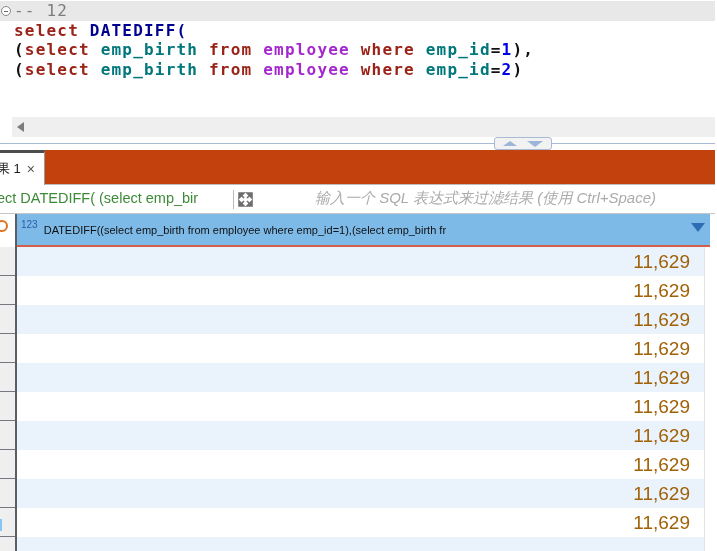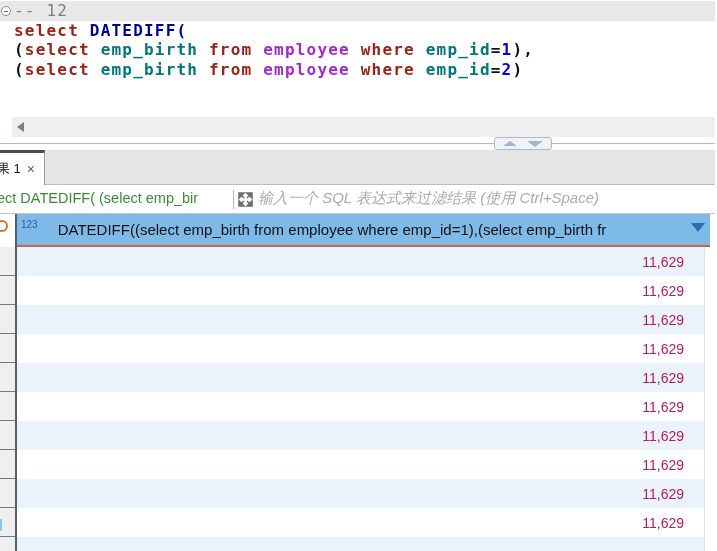--- a/index.html
+++ b/index.html
@@ -41,58 +41,58 @@
   
   .splitter-line{position:absolute;top:143px;left:0;width:717px;height:1px;background:var(--c-splitter);}
   .splitter-handle{position:absolute;top:137px;left:494px;width:58px;height:13px;background:#f2f2f2;
     border:1px solid var(--c-splitter);border-radius:3px;display:flex;align-items:center;justify-content:center;gap:10px;}
   .sash-up{width:0;height:0;border-left:7px solid transparent;border-right:7px solid transparent;
     border-bottom:5px solid #9db6d8;}
   .sash-down{width:0;height:0;border-left:8px solid transparent;border-right:8px solid transparent;
     border-top:6px solid #9db6d8;}
 
   
-  .tabbar{position:absolute;top:150px;left:0;width:717px;height:35px;background:#e5e5e5;
+  .tabbar{position:absolute;top:150px;left:0;width:717px;height:35px;background:#c2410c;
     border-bottom:1px solid #bdbdbd;}
   .tab{position:absolute;top:0;left:-9px;width:54px;height:35px;background:#fff;
     border-top:3px solid #4d4d4d;border-right:1px solid #9a9a9a;border-left:1px solid #9a9a9a;
     display:flex;align-items:center;padding-left:5px;gap:6px;}
   .tab-label{font-size:13px;color:#1c1c1c;white-space:nowrap;}
   .tab-close{font-size:14px;color:#555;line-height:1;}
 
   
   .filterbar{position:absolute;top:186px;left:0;width:717px;height:28px;background:#fff;
     border-bottom:1px solid #c6c6c6;padding-left:34px;}
   .filter-expr{position:absolute;left:-3px;top:4px;width:234px;overflow:hidden;white-space:nowrap;
     font-size:14.5px;color:var(--c-filter-green);}
   .filter-sep{position:absolute;left:233px;top:4px;height:19px;width:1px;background:#b9b9b9;}
   .filter-expand{position:absolute;left:238px;top:6px;width:15px;height:15px;}
-  .filter-input{position:absolute;left:258px;top:3px;right:4px;height:22px;overflow:hidden;white-space:nowrap;}
+  .filter-input{position:absolute;left:258px;top:3px;right:4px;height:22px;overflow:hidden;white-space:nowrap;text-align:center;}
   .filter-placeholder{font-size:15px;font-style:italic;color:var(--c-placeholder);}
 
   
   .grid{position:absolute;top:214px;left:0;width:717px;height:337px;overflow:hidden;background:#fff;}
   .corner-cell{position:absolute;top:0;left:0;width:15px;height:33px;background:#fff;overflow:hidden;}
   .corner-ring{position:absolute;top:6px;left:-4px;width:12px;height:12px;border:2px solid #e0731f;border-radius:50%;}
   .v-border{position:absolute;top:0;left:15px;bottom:0;width:2px;background:var(--c-borderdark);}
   .col-header{position:absolute;top:0;left:17px;width:693px;height:33px;background:var(--c-header-bg);
     border-bottom:2px solid var(--c-underline);display:flex;align-items:center;padding-left:4px;overflow:hidden;}
-  .type-badge{font-size:10px;color:#2a5da8;transform:translateY(-5px);margin-right:20px;flex:none;text-align:center;}
-  .col-title{font-size:15px;color:#101010;white-space:nowrap;overflow:hidden;flex:1;}
+  .type-badge{font-size:10px;color:#2a5da8;transform:translateY(-5px);margin-right:6px;flex:none;text-align:center;}
+  .col-title{font-size:11px;color:#101010;white-space:nowrap;overflow:hidden;flex:1;}
   .sort-dd{position:absolute;right:12px;top:9px;width:0;height:0;
     border-left:7px solid transparent;border-right:7px solid transparent;border-top:9px solid #2e6db4;}
   .header-right-gap{position:absolute;top:0;left:710px;right:0;height:33px;background:#fff;}
 
   .rows{position:absolute;top:33px;left:0;right:0;bottom:0;overflow:hidden;}
   .grid-row{position:relative;height:29px;}
   .rowhead{position:absolute;left:0;top:0;width:15px;height:100%;background:var(--c-rowhead);
     border-bottom:1px solid #75797f;}
   .cell{position:absolute;left:17px;top:0;width:688px;height:100%;background:#fff;
-    border-right:1px solid #e3e3e3;font-size:14px;color:#be185d;
-    display:flex;align-items:center;justify-content:flex-end;padding-right:20px;}
+    border-right:1px solid #e3e3e3;font-size:19px;color:#a16207;
+    display:flex;align-items:center;justify-content:flex-end;padding-right:14px;}
   .grid-row:nth-child(odd) .cell{background:var(--c-rowalt);}
   .rownum-fragment{position:absolute;left:0;top:305px;width:2px;height:12px;background:#85c8f2;}
 </style>
 </head>
 <body>
 
 <div class="stage">
 
   <div class="editor">
     <div class="code-lines" id="code-lines">

